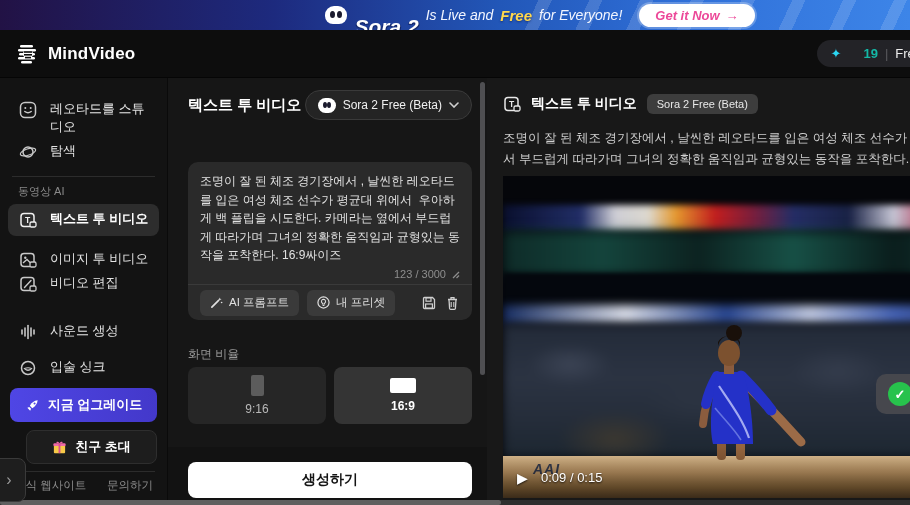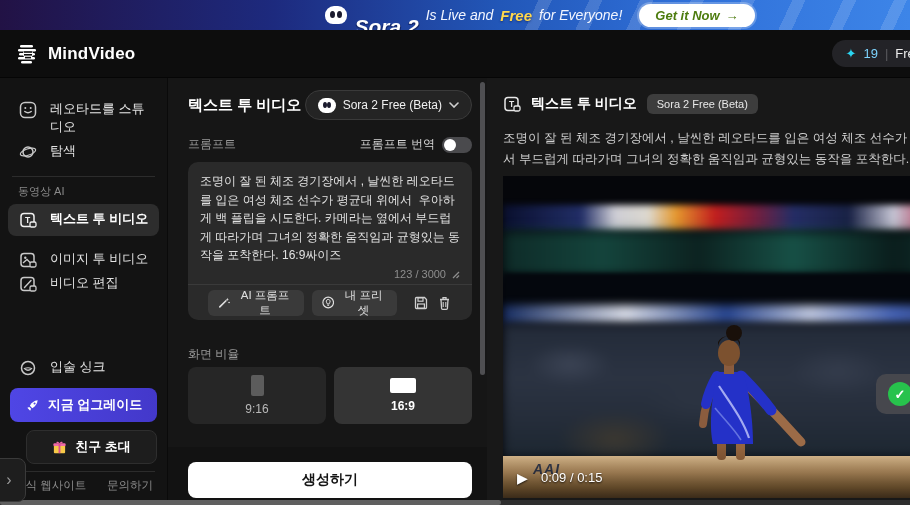--- a/index.html
+++ b/index.html
@@ -18,31 +18,31 @@
   .sora-ghost:before,.sora-ghost:after { content:""; position:absolute; top:5px; width:5px; height:7px;
     background:#1b1b2e; border-radius:50%; }
   .sora-ghost:before { left:5px; } .sora-ghost:after { right:5px; }
   .banner-title { font-style:italic; font-weight:bold; font-size:21px; color:#fff;
     text-shadow:1px 1px 0 #152a6e, -1px 1px 0 #152a6e;margin-top:24px; }
   .banner-msg { font-style:italic; font-size:14px; color:#f3f6ff; }
   .banner-free { font-style:italic; font-weight:bold; font-size:15px; color:#ffd84d;
     text-shadow:0 1px 2px rgba(20,40,110,.8); }
   .banner-cta { display:flex; align-items:center; gap:6px; background:#fff; border:none;
     border-radius:14px; padding:4px 16px; margin-left:10px; font-style:italic; font-weight:bold;
-    font-size:13px; color:#4d7c0f; cursor:pointer; box-shadow:0 0 0 2px rgba(255,255,255,.25); }
+    font-size:13px; color:#ec4899; cursor:pointer; box-shadow:0 0 0 2px rgba(255,255,255,.25); }
 
   
   .header { position:relative; height:48px; background:#0d0d0d; display:flex; align-items:center;
     padding:0 16px; border-bottom:1px solid #050505; }
   .brand { display:flex; align-items:center; gap:8px; }
   .brand-name { font-weight:bold; font-size:17px; color:#fff; letter-spacing:.2px; }
   .credits-pill { position:absolute; right:-26px; top:10px; display:flex; align-items:center; gap:7px;
     background:#232327; border-radius:16px; padding:6px 14px; font-size:13px; cursor:pointer; }
   .credits-pill .spark { color:#2bd6f2; font-size:13px; }
-  .credits-pill .num { color:#7dd3fc; font-weight:normal; }
+  .credits-pill .num { color:#14b8a6; font-weight:bold;margin-left:15px; }
   .credits-pill .sep { color:#5a5a5f; }
   .credits-pill .plan { color:#ececec; }
 
   
   .main { display:flex; height:427px; }
 
   
   .sidebar { position:relative; width:168px; background:#131313; flex:none; border-right:1px solid #0a0a0a; }
   .side-item { position:absolute; left:8px; right:8px; display:flex; align-items:flex-start; gap:12px;
     padding:6px 10px; border-radius:8px; cursor:pointer; font-size:13px; color:#e3e3e3; line-height:1.35; }
@@ -77,21 +77,21 @@
   .translate-wrap { display:flex; align-items:center; gap:7px; font-size:12px; color:#d6d6d6; }
   .toggle { width:30px; height:16px; background:#4a4a4d; border-radius:9px; position:relative; cursor:pointer; }
   .toggle .knob { position:absolute; left:2px; top:2px; width:12px; height:12px; background:#fff; border-radius:50%; }
   .prompt-box { position:absolute; left:20px; right:15px; top:84px; height:158px; background:#2a2a2a;
     border-radius:10px; }
   .prompt-text { position:absolute; left:12px; right:12px; top:10px; font-size:12px; line-height:1.55;
     color:#e2e2e2; white-space:pre-wrap; cursor:text; }
   .counter-row { position:absolute; right:12px; bottom:40px; display:flex; align-items:center; gap:5px;
     font-size:11px; color:#8e8e8e; }
   .prompt-actions { position:absolute; left:0; right:0; bottom:0; height:36px; border-top:1px solid #3a3a3a;
-    display:flex; align-items:center; padding:0 20px; gap:8px; }
+    display:flex; align-items:center; padding:0 12px; gap:8px; }
   .chip-btn { display:flex; align-items:center; gap:6px; background:#3a3a3a; border:none; border-radius:6px;
     height:26px; padding:0 10px; color:#e0e0e0; font-size:11.5px; cursor:pointer; }
   .icon-btn { background:none; border:none; color:#cfcfcf; cursor:pointer; display:flex; align-items:center; }
   .prompt-actions .spacer { flex:1; }
   .ratio-label { position:absolute; left:20px; top:268px; font-size:12px; color:#9a9a9a; }
   .ratio-cards { position:absolute; left:20px; right:15px; top:289px; display:flex; gap:8px; }
   .ratio-card { flex:1; height:57px; border-radius:8px; background:#262626; display:flex;
     flex-direction:column; align-items:center; justify-content:center; gap:6px; cursor:pointer; }
   .ratio-card.selected { background:#343434; }
   .ratio-card .shape-portrait { width:13px; height:21px; background:#5c5c5c; border-radius:2px; }
@@ -254,20 +254,34 @@
       <span class="ico">
         <svg width="18" height="18" viewBox="0 0 18 18">
             <rect x="2" y="2.5" width="13" height="13" rx="3" fill="none" stroke="#c9c9c9" stroke-width="1.5"></rect>
             <path d="M5.5 12.5 L12 5.5" stroke="#c9c9c9" stroke-width="1.4" stroke-linecap="round"></path>
             <rect x="11" y="11" width="6" height="5" rx="1.5" fill="#131313" stroke="#c9c9c9" stroke-width="1.3"></rect>
           </svg>
       </span>
       <span>비디오 편집</span>
     </div>
 
+    <div class="side-item" style="top:238px;">
+      <span class="ico">
+        <svg width="18" height="18" viewBox="0 0 18 18">
+            <g stroke="#c9c9c9" stroke-width="1.6" stroke-linecap="round">
+              <line x1="3" y1="7" x2="3" y2="11"></line>
+              <line x1="6" y1="5" x2="6" y2="13"></line>
+              <line x1="9" y1="2.5" x2="9" y2="15.5"></line>
+              <line x1="12" y1="5" x2="12" y2="13"></line>
+              <line x1="15" y1="7" x2="15" y2="11"></line>
+            </g>
+          </svg>
+      </span>
+      <span>사운드 생성</span>
+    </div>
 
     <div class="side-item" style="top:274px;">
       <span class="ico">
         <svg width="18" height="18" viewBox="0 0 18 18">
             <circle cx="9" cy="9" r="6.5" fill="none" stroke="#c9c9c9" stroke-width="1.5"></circle>
             <path d="M5.5 9.5 Q9 13 12.5 9.5 Q9 8 5.5 9.5 Z" fill="none" stroke="#c9c9c9" stroke-width="1.2"></path>
           </svg>
       </span>
       <span>입술 싱크</span>
     </div>
@@ -308,29 +322,20 @@
     <div class="composer-title">텍스트 투 비디오</div>
 
     <div class="model-pill">
       <span class="sora-ghost"></span>
       <span>Sora 2 Free (Beta)</span>
       <svg width="10" height="6" viewBox="0 0 10 6">
           <path d="M1 1 L5 5 L9 1" fill="none" stroke="#cfcfcf" stroke-width="1.6" stroke-linecap="round"></path>
         </svg>
     </div>
 
-    <div class="prompt-row">
-      <span class="prompt-label">프롬프트</span>
-      <span class="translate-wrap">
-        <span>프롬프트 번역</span>
-        <span class="toggle">
-            <span class="knob"></span>
-          </span>
-      </span>
-    </div>
 
     <div class="prompt-box">
       <div class="prompt-text">조명이 잘 된 체조 경기장에서 , 날씬한 레오타드를 입은 여성 체조 선수가 평균대 위에서  우아하게 백 플립을 시도한다. 카메라는 옆에서 부드럽게 따라가며 그녀의 정확한 움직임과 균형있는 동작을 포착한다. 16:9싸이즈</div>
       <div class="counter-row">
         <span>123 / 3000</span>
         <svg width="9" height="9" viewBox="0 0 9 9">
             <g stroke="#8e8e8e" stroke-width="1.2">
               <line x1="8" y1="2" x2="2" y2="8"></line>
               <line x1="8" y1="5.5" x2="5.5" y2="8"></line>
             </g>

